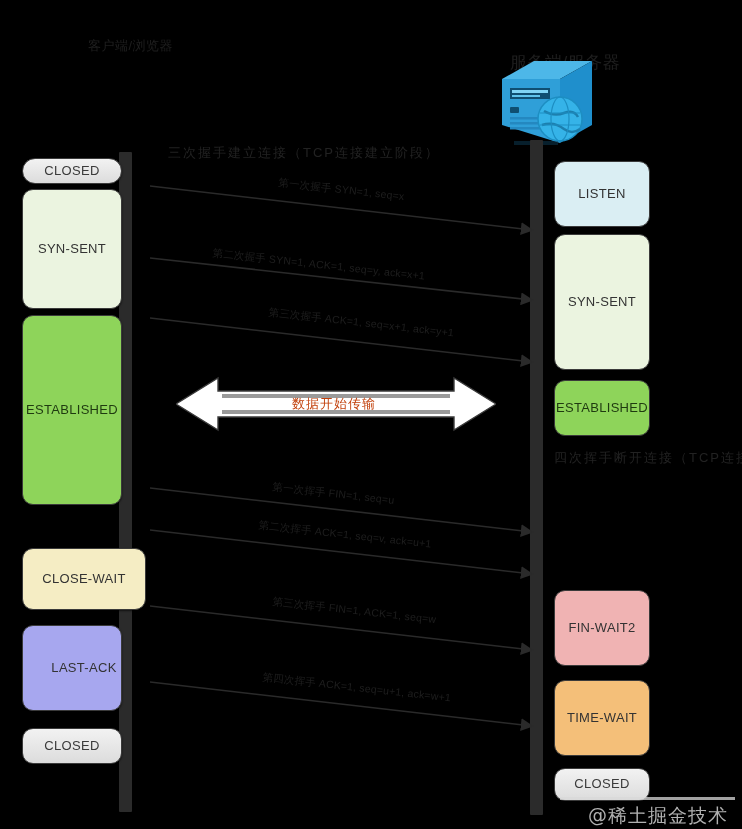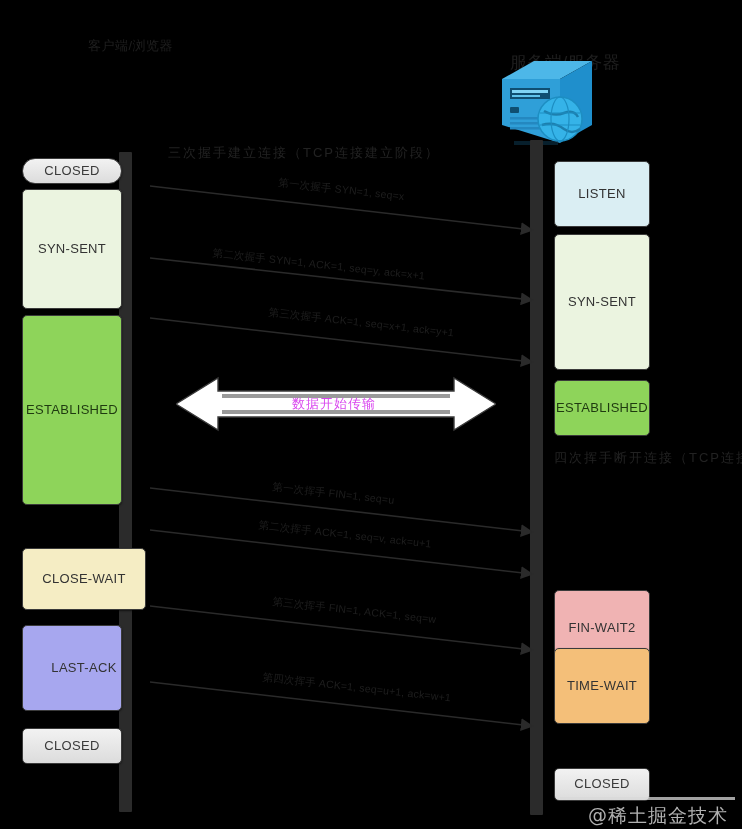--- a/index.html
+++ b/index.html
@@ -19,41 +19,41 @@
     position:absolute;color:#222;font-size:13px;white-space:nowrap;
     letter-spacing:2px;
   }
 
   
   .lifeline{position:absolute;background:#2b2b2b;width:13px;border-radius:1px;}
 
   
   .state{
     position:absolute;box-sizing:border-box;
-    border:1px solid #3a3a3a;border-radius:5px;
+    border:1px solid #3a3a3a;border-radius:11px;
     display:flex;align-items:center;justify-content:center;text-align:center;
     font-size:13px;color:#333;letter-spacing:.3px;line-height:1.25;
     box-shadow:0 1px 2px rgba(0,0,0,.6);
   }
   .pill{border-radius:14px;}
   .c-closed{background:linear-gradient(#f2f2f2,#dcdcdc);color:#3a3a3a;}
   .c-listen{background:#daeef3;}
   .c-synsent{background:#ebf4e0;}
   .c-estab{background:#8ed45a;color:#1f3a10;}
   .c-closewait{background:#f5edc4;}
   .c-lastack{background:#a7a7ef;}
   .c-finwait1{background:#f9e1e1;}
   .c-finwait2{background:#f0b3b3;}
   .c-timewait{background:#f4bf79;}
 
   
   .dbl-arrow{position:absolute;}
   .dbl-arrow .label{
     position:absolute;left:0;right:4px;top:50%;transform:translateY(-50%);
-    text-align:center;font-size:13px;color:#d946ef;letter-spacing:1px;
+    text-align:center;font-size:13px;color:#c2410c;letter-spacing:1px;
   }
 
   
   .server{position:absolute;}
 
   
   .msg{position:absolute;}
   .msg-txt{
     position:absolute;font-size:10.5px;color:#1e1e1e;white-space:nowrap;
     letter-spacing:.2px;
@@ -145,21 +145,21 @@
 
   <div class="state c-estab" style="left:554px;top:380px;width:96px;height:56px;">
     <span>ESTABLISHED</span>
   </div>
 
 
   <div class="state c-finwait2" style="left:554px;top:590px;width:96px;height:76px;">
     <span>FIN-WAIT2</span>
   </div>
 
-  <div class="state c-timewait" style="left:554px;top:648px;width:96px;height:76px;">
+  <div class="state c-timewait" style="left:554px;top:680px;width:96px;height:76px;">
     <span>TIME-WAIT</span>
   </div>
 
   <div class="state c-closed" style="left:554px;top:768px;width:96px;height:33px;">
     <span>CLOSED</span>
   </div>
 
   <div class="msg" style="left:150px;top:178px;width:390px;height:60px;">
     <svg width="390" height="60" viewBox="0 0 390 60">
       <defs>

